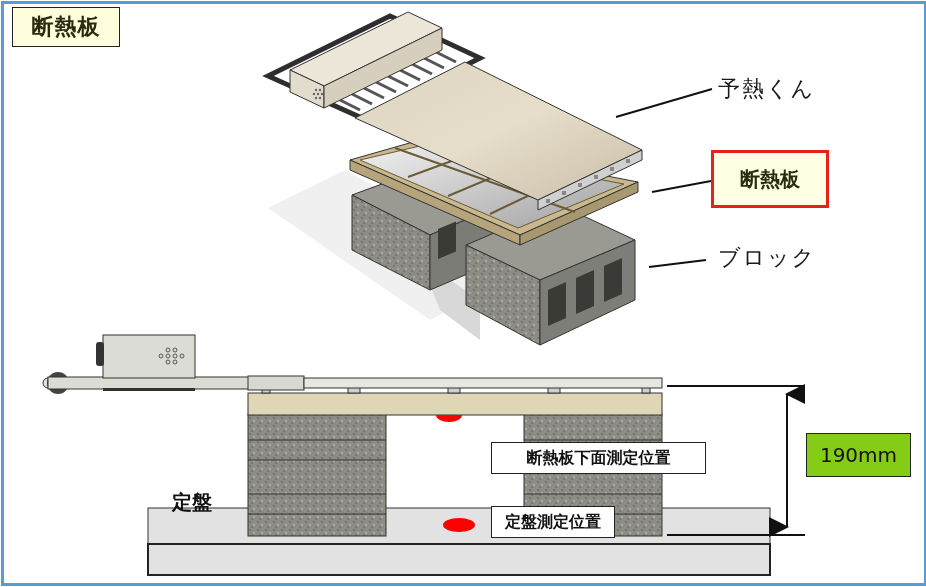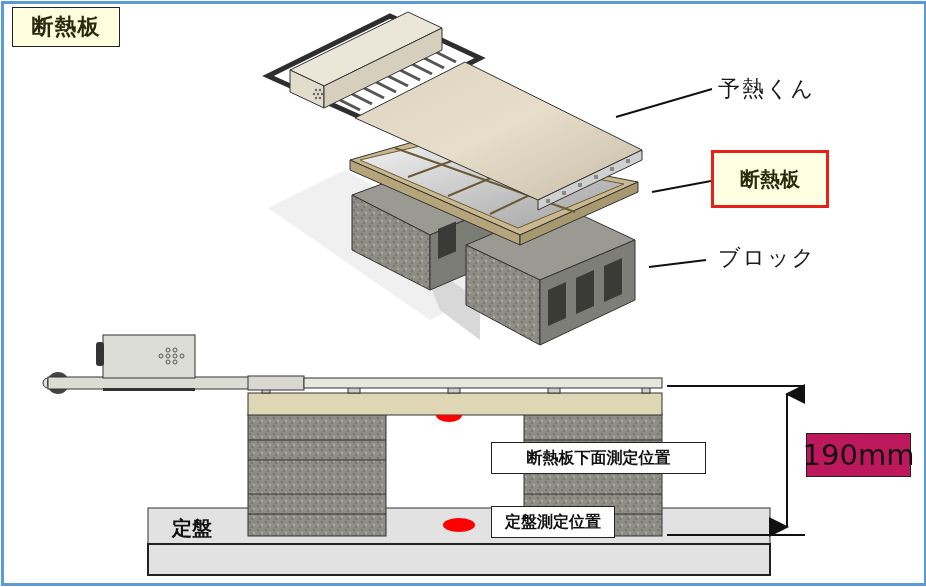--- a/index.html
+++ b/index.html
@@ -2,22 +2,22 @@
 <html><head>
   <meta charset="utf-8">
   <style>
     html, body { margin: 0; padding: 0; background: #ffffff; }
     body { width: 926px; height: 587px; position: relative; overflow: hidden; font-family: "DejaVu Serif", "Liberation Serif", serif; }
     .frame { position: absolute; left: 1px; top: 1px; width: 920px; height: 579px; border: 3px solid #5b9bd5; box-sizing: content-box; }
     .title-box { position: absolute; left: 12px; top: 7px; width: 108px; height: 40px; background: #ffffdd; border: 1px solid #222; box-sizing: border-box; display: flex; align-items: center; justify-content: center; font-size: 22px; font-weight: bold; color: #2a2a10; letter-spacing: 1px; }
     .label { position: absolute; font-size: 22px; font-weight: normal; color: #1a1a1a; white-space: nowrap; letter-spacing: 2px; }
     .label-red-box { position: absolute; left: 711px; top: 150px; width: 118px; height: 58px; border: 3px solid #e8201a; background: #ffffe3; box-sizing: border-box; display: flex; align-items: center; justify-content: center; font-size: 20px; font-weight: bold; color: #2a2a10; }
     .callout { position: absolute; background: #fff; border: 1px solid #222; box-sizing: border-box; display: flex; align-items: center; justify-content: center; font-size: 16px; font-weight: bold; color: #111; white-space: nowrap; }
-    .dim-box { position: absolute; left: 806px; top: 433px; width: 105px; height: 44px; border: 1px solid #222; background: #be185d; box-sizing: border-box; display: flex; align-items: center; justify-content: center; font-family: "DejaVu Sans", "Liberation Sans", sans-serif; font-size: 29px; color: #111; }
-    .platen-label { position: absolute; left: 172px; top: 515px; font-size: 20px; font-weight: bold; color: #111; }
+    .dim-box { position: absolute; left: 806px; top: 433px; width: 105px; height: 44px; border: 1px solid #222; background: #84cc16; box-sizing: border-box; display: flex; align-items: center; justify-content: center; font-family: "DejaVu Sans", "Liberation Sans", sans-serif; font-size: 20px; color: #111; }
+    .platen-label { position: absolute; left: 172px; top: 489px; font-size: 20px; font-weight: bold; color: #111; }
     svg.scene { position: absolute; left: 0; top: 0; }
   </style>
 </head>
 <body>
 
 <div class="frame"></div>
 
 <div class="title-box">断熱板</div>
 
 <svg class="scene" width="926" height="587" viewBox="0 0 926 587">

